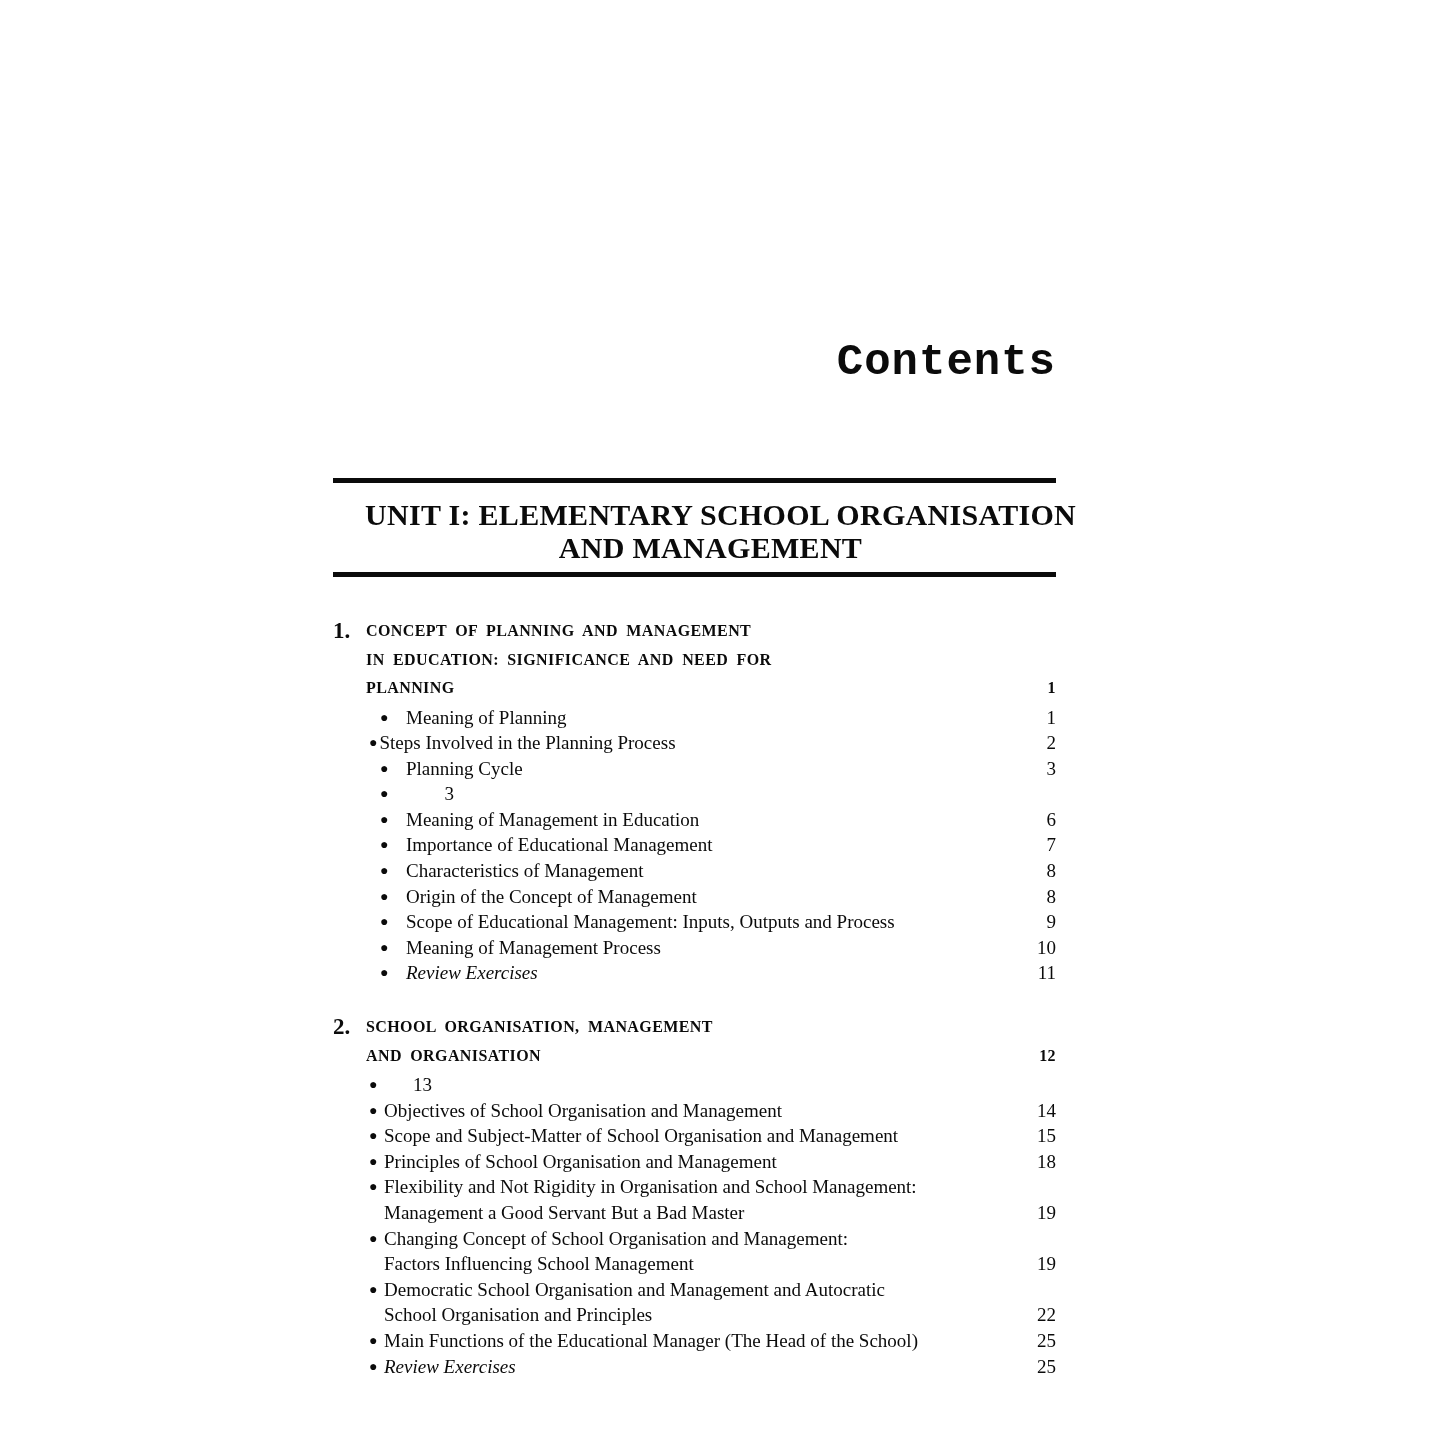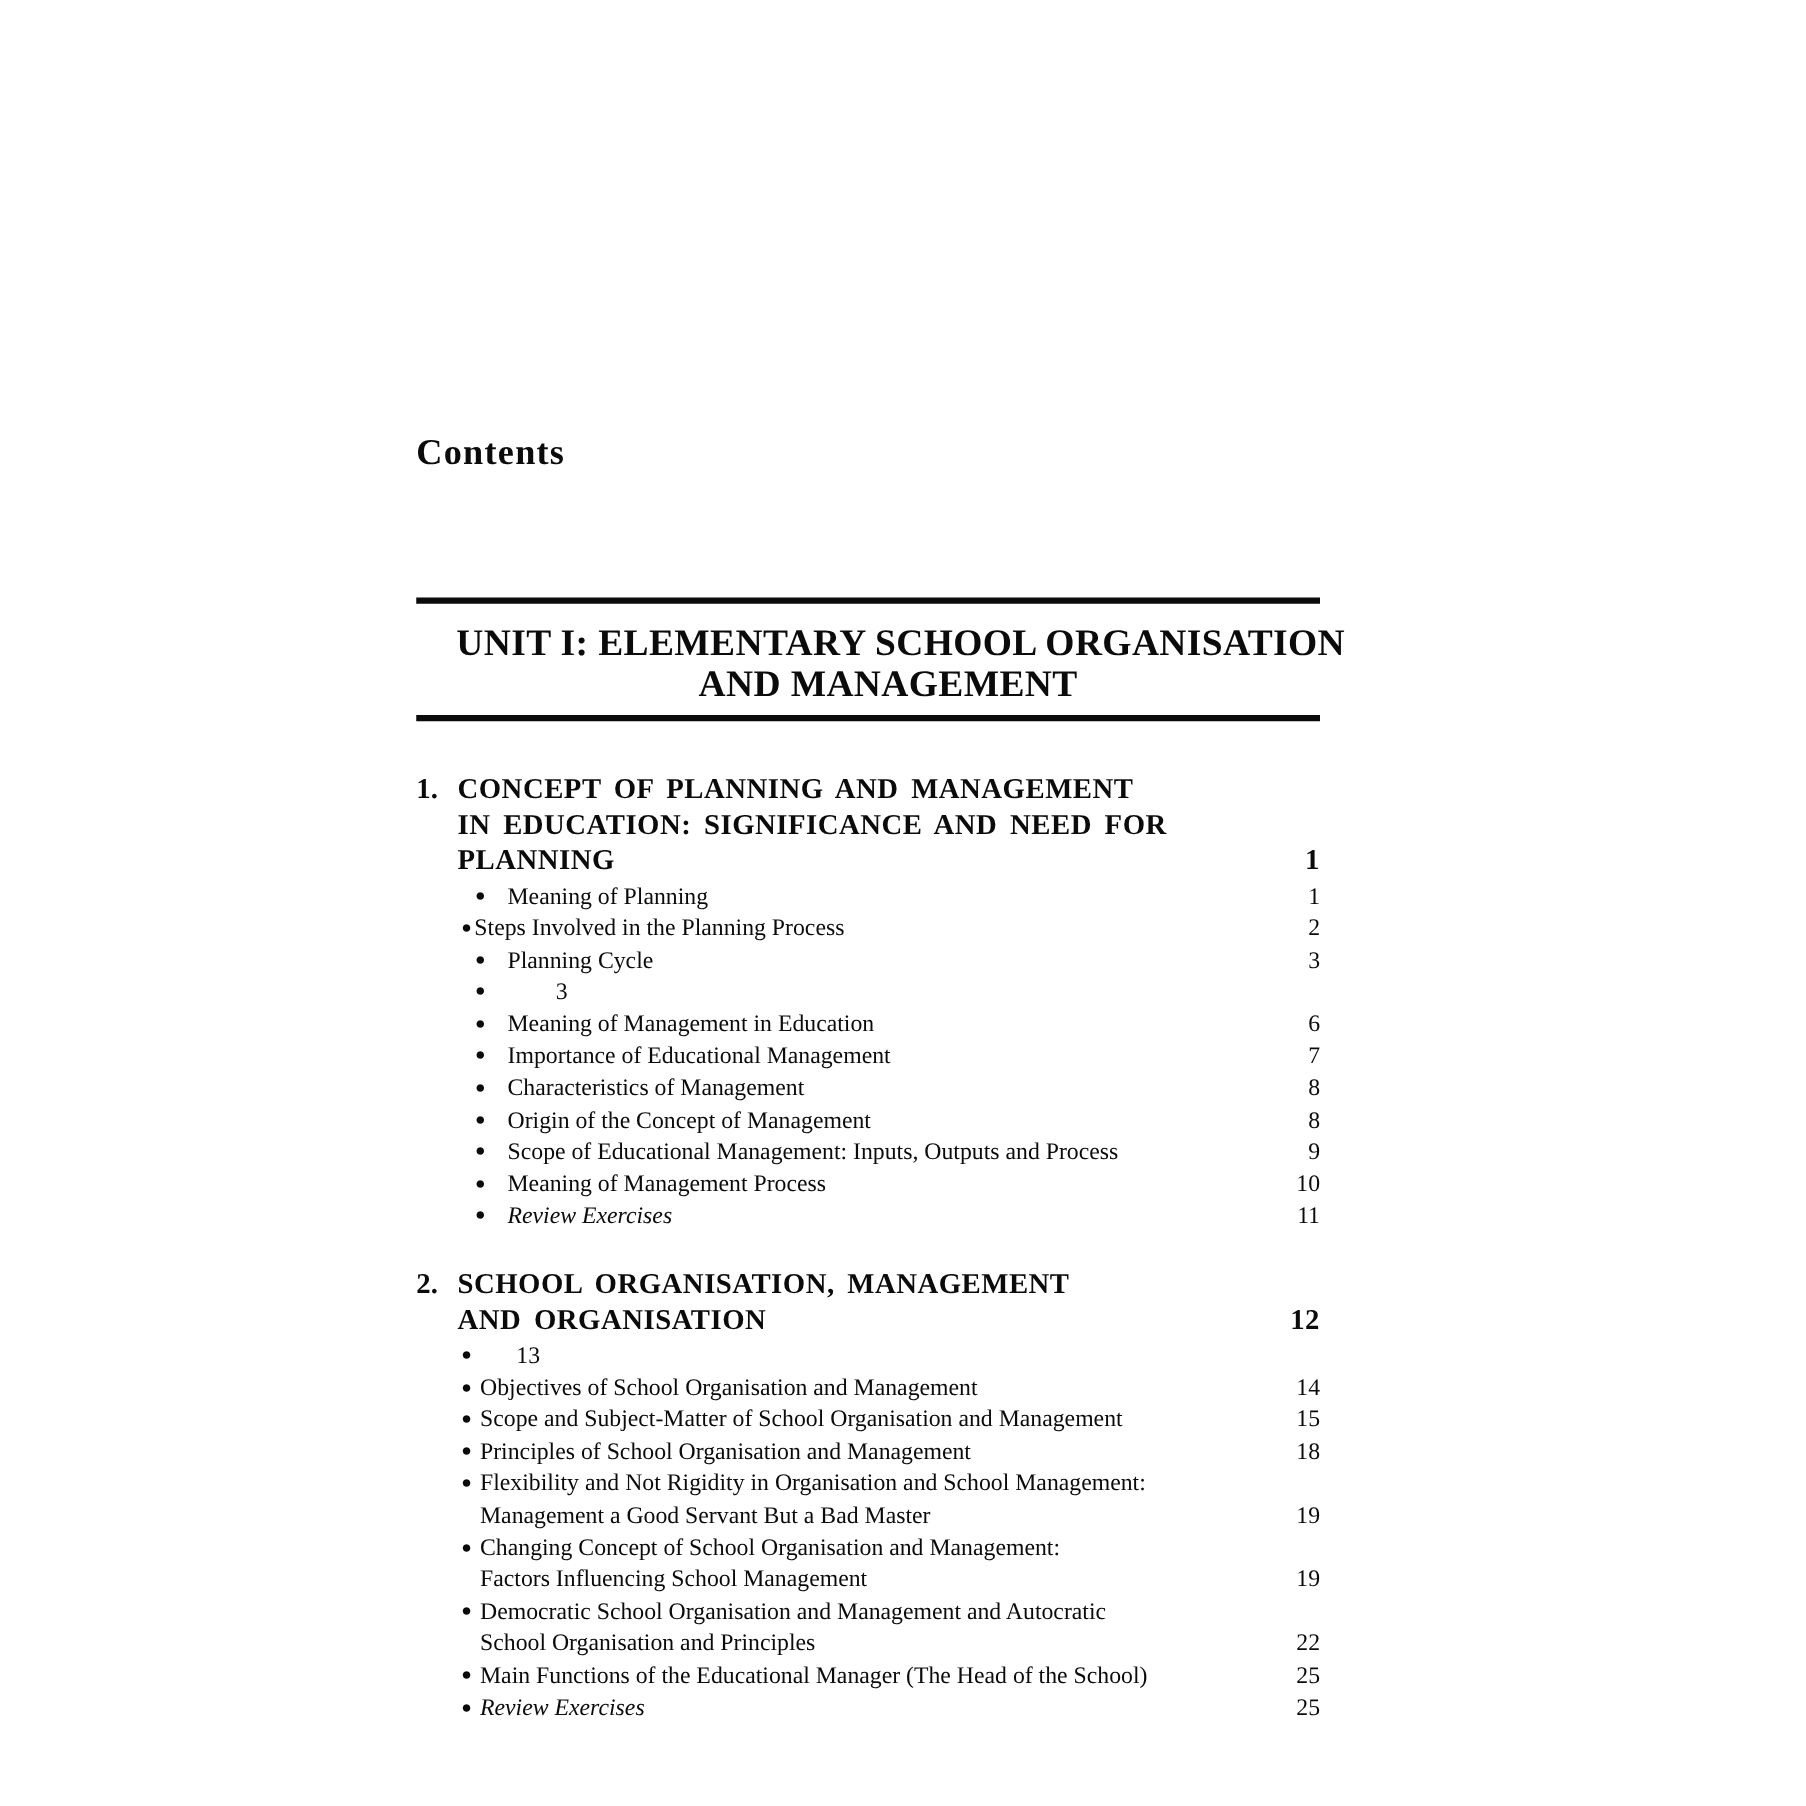--- a/index.html
+++ b/index.html
@@ -7,26 +7,26 @@
     width: 1445px; height: 1445px;
     background: #ffffff;
     color: #0b0b0b;
     font-family: "Liberation Serif", serif;
     position: relative;
     overflow: hidden;
   }
   .content { position: absolute; left: 333px; top: 0; width: 723px; }
 
   .title {
-    font-family: Liberation Serif, serif;
-    font-weight: 700;
-    font-size: 29px;
+    font-family: Liberation Mono, monospace;
+    font-weight: 700;
+    font-size: 44px;
     line-height: 44px;
     letter-spacing: 1px;
-    text-align: left;
+    text-align: right;
     margin: 340px 0 0 0;
   }
 
   .unit-box {
     margin-top: 94px;
     border-top: 5px solid #0b0b0b;
     border-bottom: 5px solid #0b0b0b;
     padding: 15px 0 8px 0;
     text-align: center;
   }
@@ -46,21 +46,21 @@
   .sec-num {
     width: 33px;
     font-weight: 700;
     font-size: 23px;
     line-height: 28.5px;
   }
   .sec-head-lines { flex: 1; }
   .head-line {
     display: flex;
     font-weight: 700;
-    font-size: 23px;
+    font-size: 16px;
     line-height: 28.5px;
     letter-spacing: 0.4px;
     word-spacing: 4px;
   }
   .h-text { flex: 1; white-space: nowrap; }
   .h-page { width: 45px; text-align: right; word-spacing: 0; }
 
   .items { margin-top: 2px; }
   .item-line { display: flex; font-size: 19px; line-height: 25.6px; }
   .bullet { font-size: 14px; display: inline-block; }

